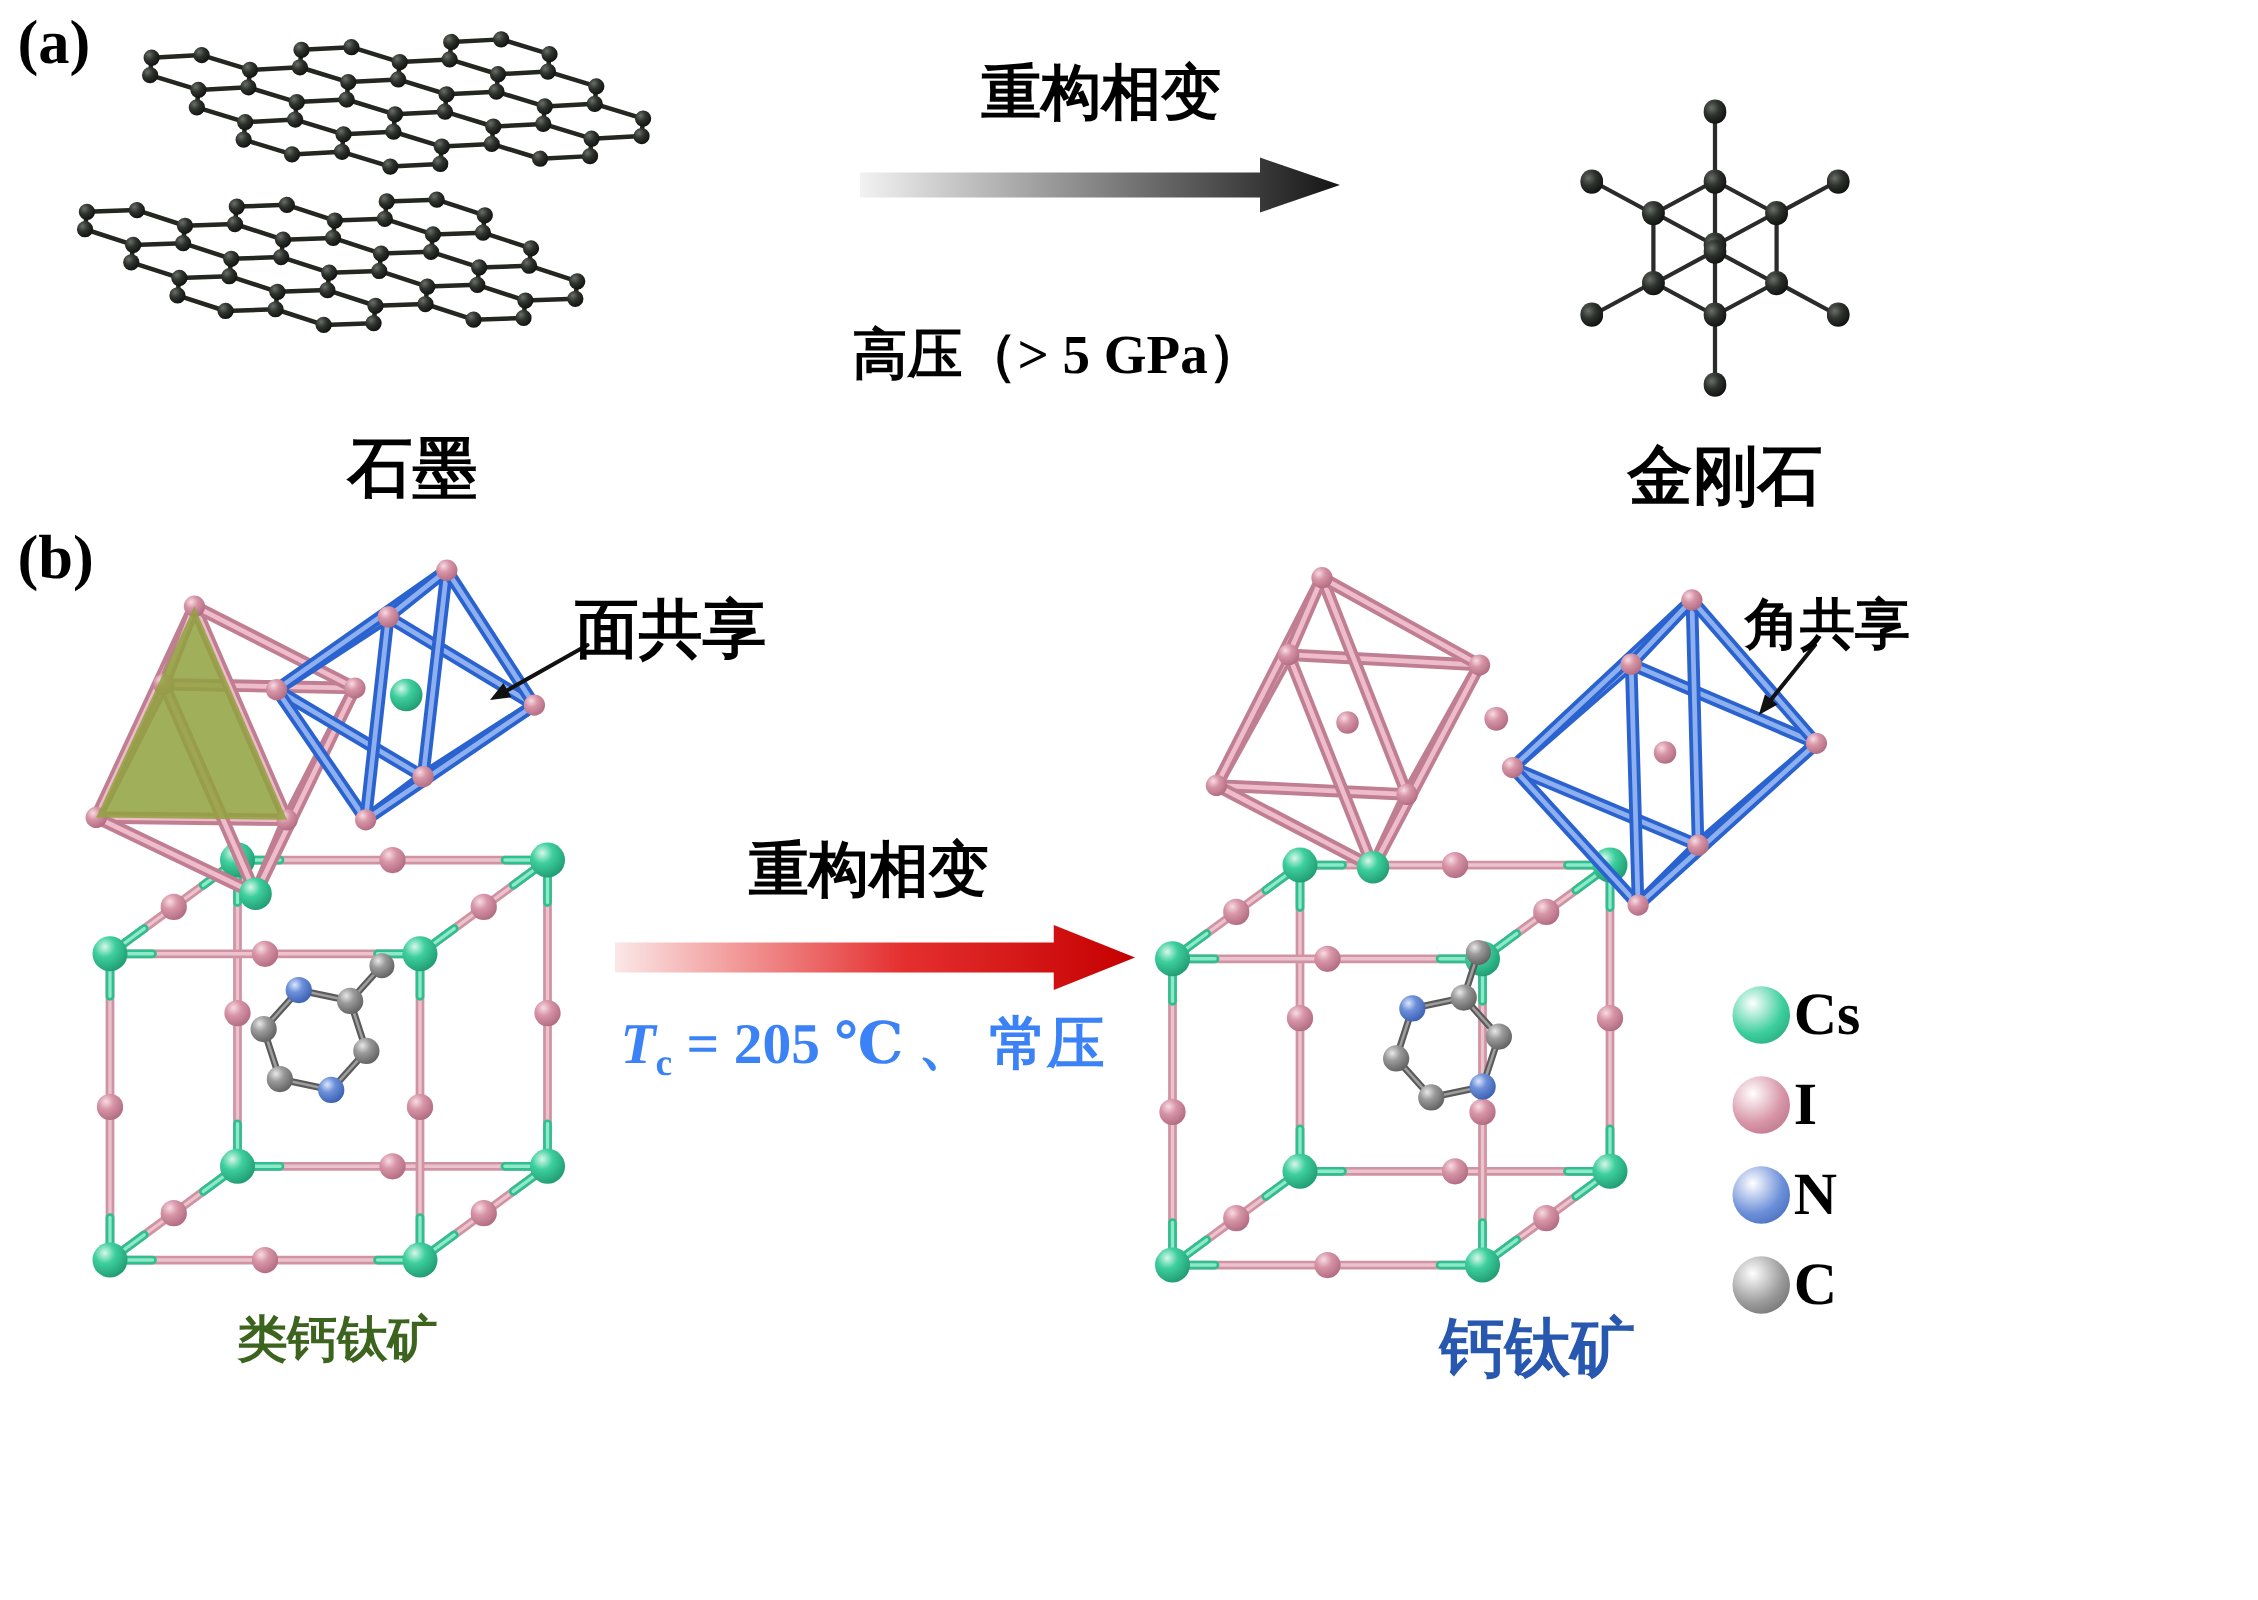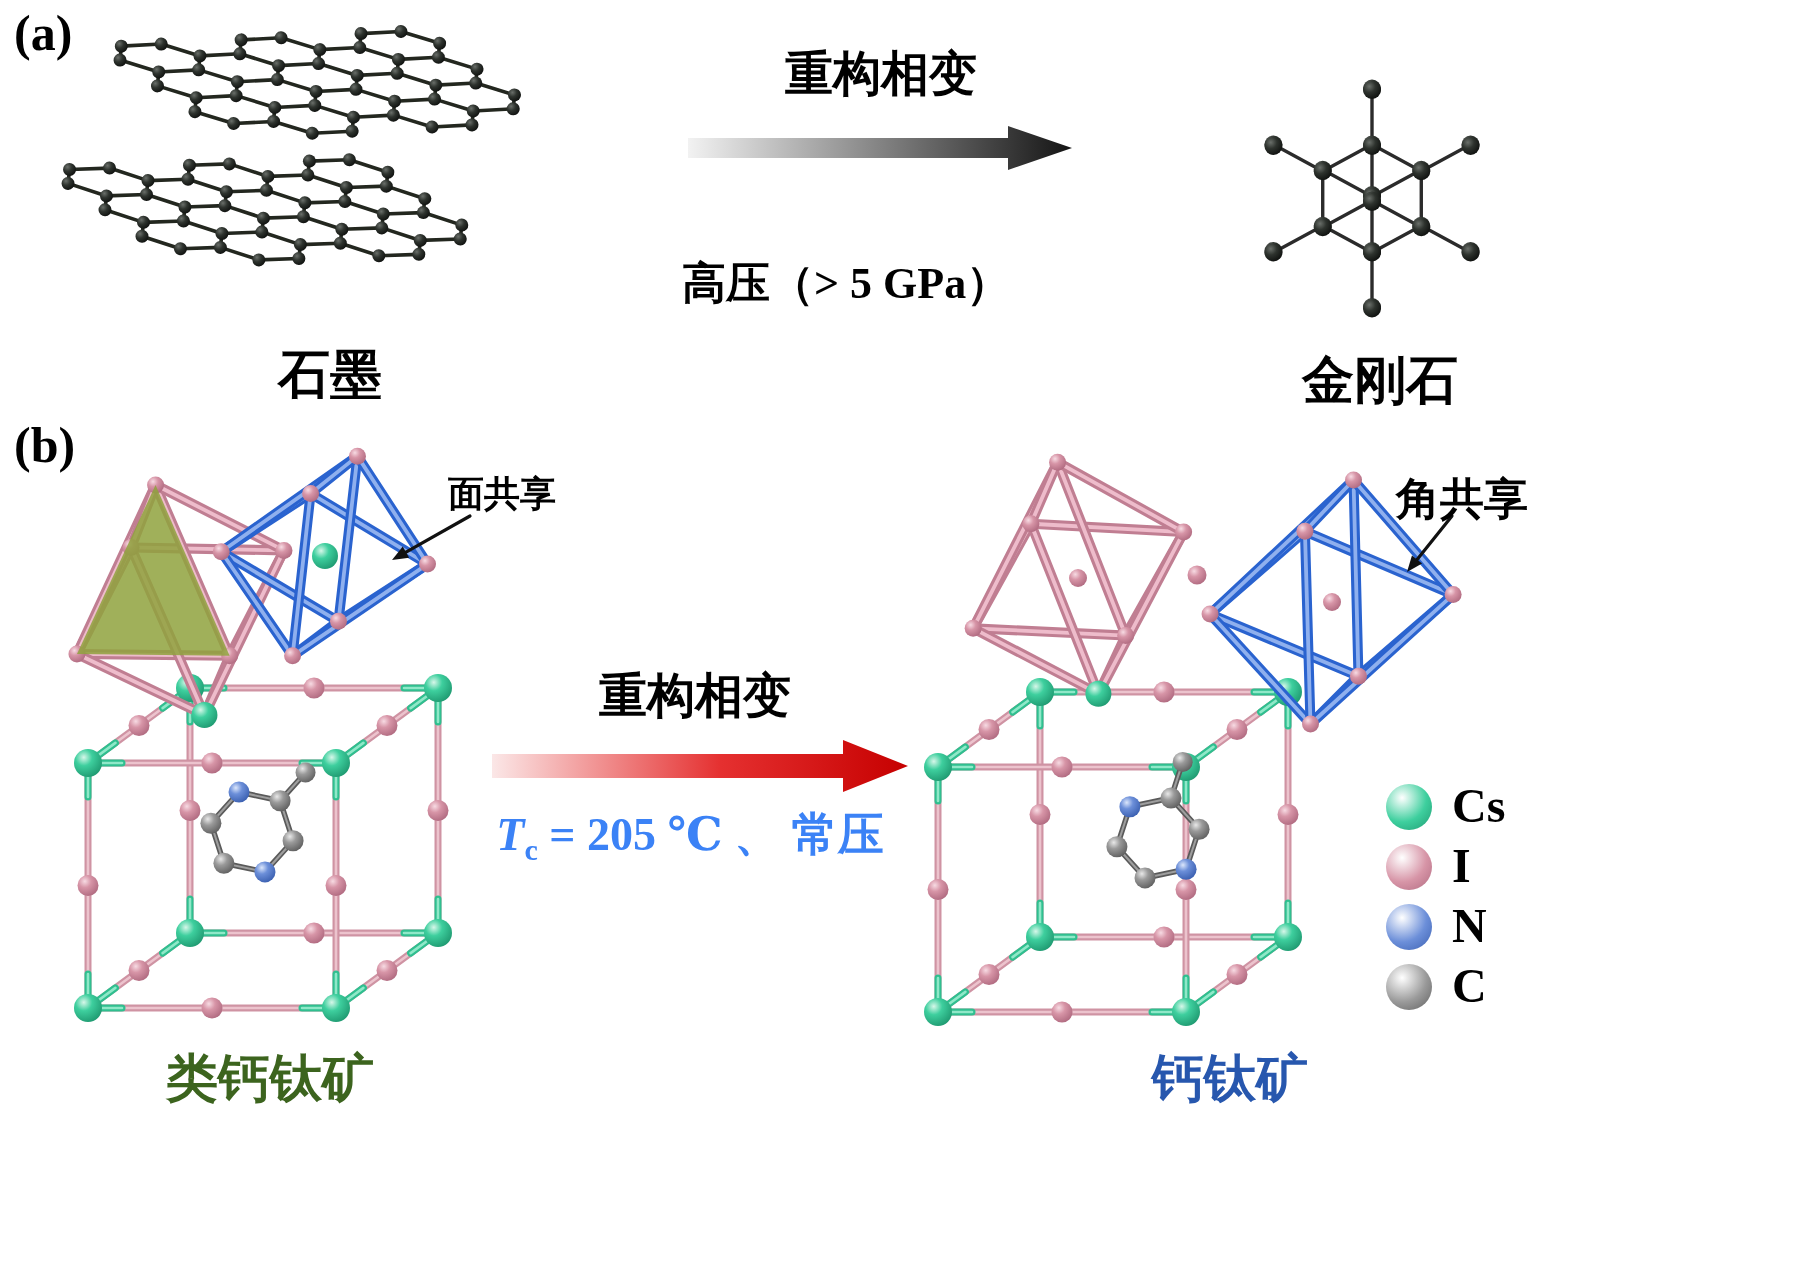--- a/index.html
+++ b/index.html
@@ -7,30 +7,30 @@
        font-family:"Liberation Serif","DejaVu Serif",serif;color:#000;}
   svg{position:absolute;left:0;top:0;}
   .t{position:absolute;font-weight:bold;white-space:nowrap;}
   #a-label{left:14px;top:4px;font-size:50px;}
   #a-arrow-title{left:688px;top:42px;width:386px;text-align:center;font-size:48px;}
   #a-cond1{left:682px;top:178px;font-size:44px;}
   #a-cond2{left:682px;top:254px;font-size:44px;}
   #a-cap-left{left:200px;top:340px;width:260px;text-align:center;font-size:52px;}
   #a-cap-right{left:1250px;top:346px;width:260px;text-align:center;font-size:52px;}
   #b-label{left:14px;top:416px;font-size:50px;}
-  #b-annot-left{left:448px;top:470px;font-size:36px;}
+  #b-annot-left{left:460px;top:470px;font-size:51px;}
   #b-annot-right{left:1396px;top:470px;font-size:44px;text-align:center;}
   #b-arrow-title{left:500px;top:664px;width:390px;text-align:center;font-size:48px;}
   #b-cond{left:420px;top:804px;width:540px;text-align:center;font-size:46px;}
   #b-cond .tsym{font-style:italic;}
   #b-cond sub{font-size:30px;}
-  #b-cap-left{left:110px;top:1044px;width:320px;text-align:center;font-size:52px;}
+  #b-cap-left{left:110px;top:1044px;width:320px;text-align:center;font-size:40px;}
   #b-cap-right{left:1090px;top:1044px;width:280px;text-align:center;font-size:52px;}
   .legend{position:absolute;left:1386px;top:770px;}
-  .legend-row{display:flex;align-items:flex-end;height:60px;gap:20px;}
+  .legend-row{display:flex;align-items:center;height:60px;gap:3px;margin-top:12px;}
   .legend-sphere{width:46px;height:46px;border-radius:50%;display:inline-block;flex:0 0 auto;}
   .legend-label{font-size:48px;font-weight:bold;line-height:1;}
 </style>
 </head>
 <body>
 
 <div class="fig">
 
   <svg id="figure-canvas" width="1806" height="1280">
     <defs>

